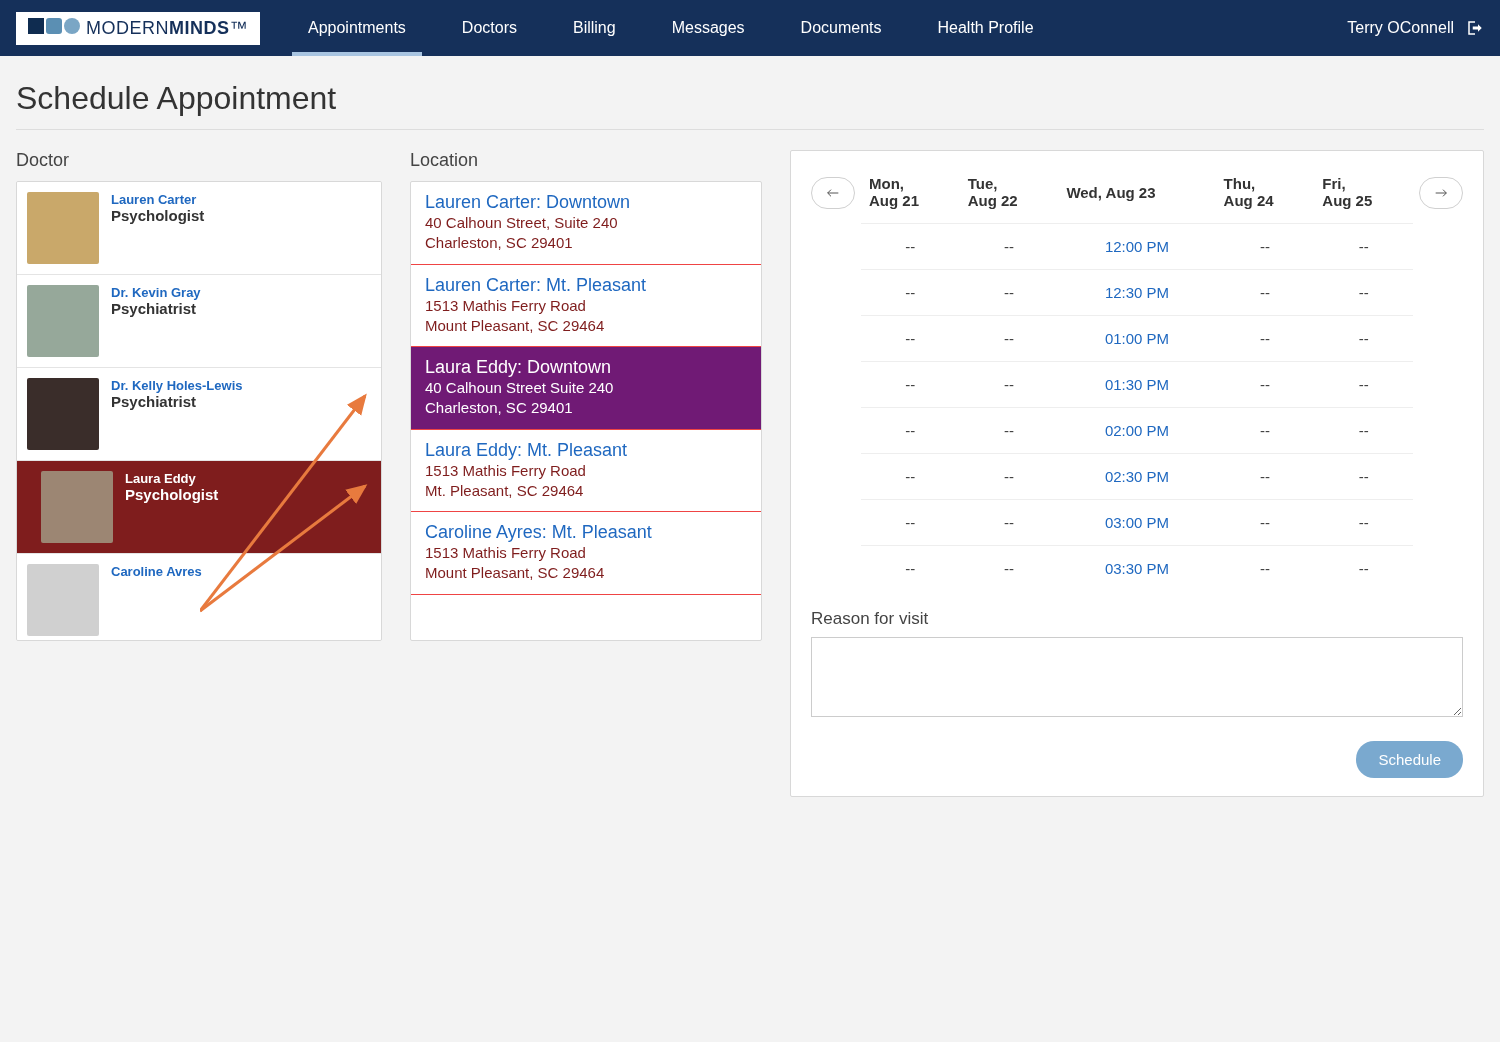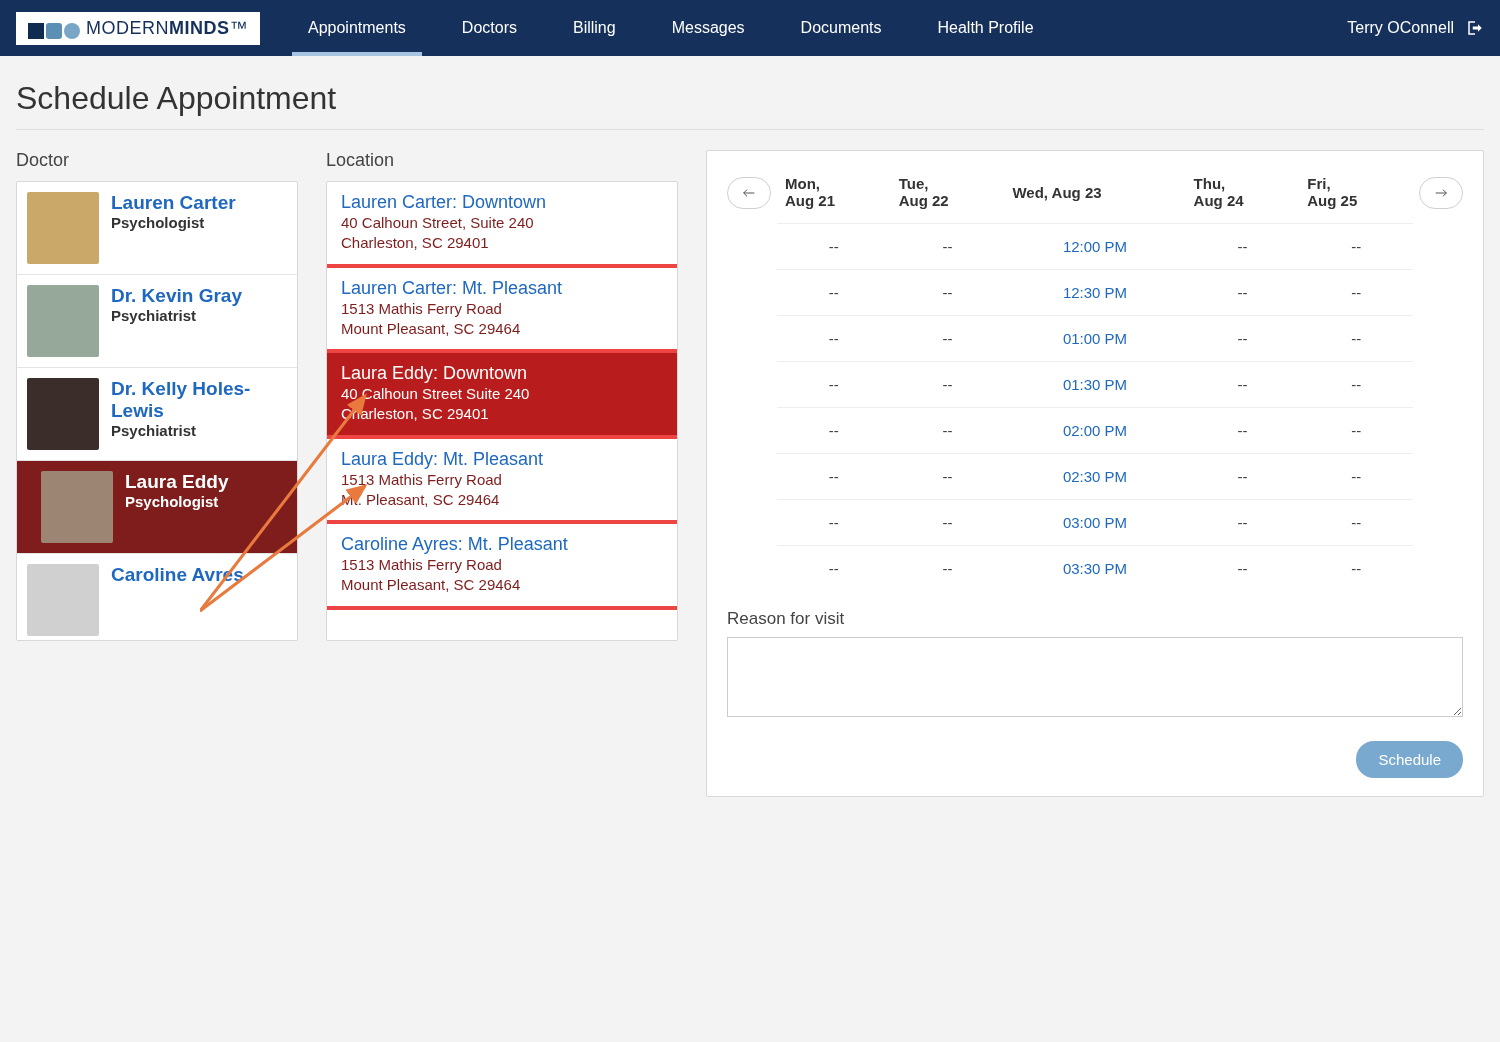--- a/index.html
+++ b/index.html
@@ -1,47 +1,47 @@
 <!DOCTYPE html>
 <html><head>
 <meta charset="utf-8">
 <style>
 * { box-sizing: border-box; margin: 0; padding: 0; }
 body { font-family: Arial, Helvetica, sans-serif; background: #f3f3f3; color: #333; width: 1500px; }
 .navbar { background: #15305a; height: 56px; display: flex; align-items: center; padding: 0 16px; color: #fff; }
-.logo-box { background: #fff; padding: 6px 12px; display: flex; align-items: flex-end; gap: 6px; }
+.logo-box { background: #fff; padding: 6px 12px; display: flex; align-items: flex-start; gap: 6px; }
 .logo-shapes { display: flex; gap: 2px; align-items: center; }
 .logo-sq { width: 16px; height: 16px; background: #0f2c50; }
 .logo-sq2 { width: 16px; height: 16px; background: #5b8fb3; border-radius: 3px; }
 .logo-circ { width: 16px; height: 16px; background: #7aa6c5; border-radius: 50%; }
 .logo-text { color: #15305a; font-size: 18px; letter-spacing: 0.5px; font-weight: 400; }
 .logo-text b { font-weight: 700; }
 .nav-items { display: flex; margin-left: 32px; gap: 24px; }
 .nav-item { color: #fff; font-size: 16px; padding: 18px 16px; cursor: pointer; position: relative; }
 .nav-item.active::after { content:""; position:absolute; bottom:-1px; left:0; right:0; height:4px; background:#a8c4e0; }
 .nav-right { margin-left: auto; display: flex; align-items: center; gap: 12px; }
 .logout-icon { width:18px; height:18px; fill:#fff; cursor:pointer; }
 .container { padding: 24px 16px; }
 h1 { font-size: 32px; font-weight: 400; color: #333; margin-bottom: 12px; }
 .hr { border-top: 1px solid #ddd; margin-bottom: 20px; }
 .cols { display: flex; gap: 28px; align-items: flex-start; }
 .col-label { font-size: 18px; color: #444; margin-bottom: 10px; }
 .panel { background: #fff; border: 1px solid #d8d8d8; border-radius: 2px; }
-.doctor-col { width: 282px; }
+.doctor-col { width: 366px; }
 .location-col { width: 352px; }
 .book-col { flex: 1; }
 .scroll-list { height: 460px; overflow-y: auto; }
 .doctor-item { display:flex; gap:12px; padding:10px; border-bottom:1px solid #e4e4e4; cursor:pointer; }
 .doctor-item.selected { background:#7f1d1d; color:#fff;padding-left:24px; }
 .avatar { width:72px; height:72px; background:#b8b8b8; border-radius:2px; flex-shrink:0; background-size:cover;}
-.doctor-name { color:#1f68c0; font-weight:700; font-size:19px; }
+.doctor-name { color:#1f68c0; font-weight:700; font-size:13px; }
 .doctor-item.selected .doctor-name { color:#fff; }
 .doctor-title { font-weight:600; font-size:15px; }
-.location-item { padding:10px 14px; border-bottom:4px solid #ef4444; cursor:pointer; }
-.location-item.selected { background:#b91c1c; color:#fff; }
+.location-item { padding:10px 14px; border-bottom:1px solid #ef4444; cursor:pointer; }
+.location-item.selected { background:#701a75; color:#fff; }
 .loc-name { color:#1f68c0; font-size:18px; }
 .location-item.selected .loc-name { color:#fff; }
 .loc-addr { font-size:15px; color:#7f1d1d; line-height:1.35; }
 .location-item.selected .loc-addr { color:#fff; }
 .book-panel { padding: 18px 20px; }
 .date-label, .reason-label { font-size:17px; color:#444; margin-bottom:8px; }
 .date-wrap { display:flex; align-items:flex-start; gap:6px; }
 .arrow-btn { width:44px; height:32px; border:1px solid #d0d0d0; border-radius:16px; background:#fff; display:flex; align-items:center; justify-content:center; cursor:pointer; margin-top:8px; flex-shrink:0; }
 .arrow-btn svg { width:16px; height:12px; stroke:#555; fill:none; stroke-width:1.5; }
 .time-scroll { flex:1; height:440px; overflow-y:auto; }

